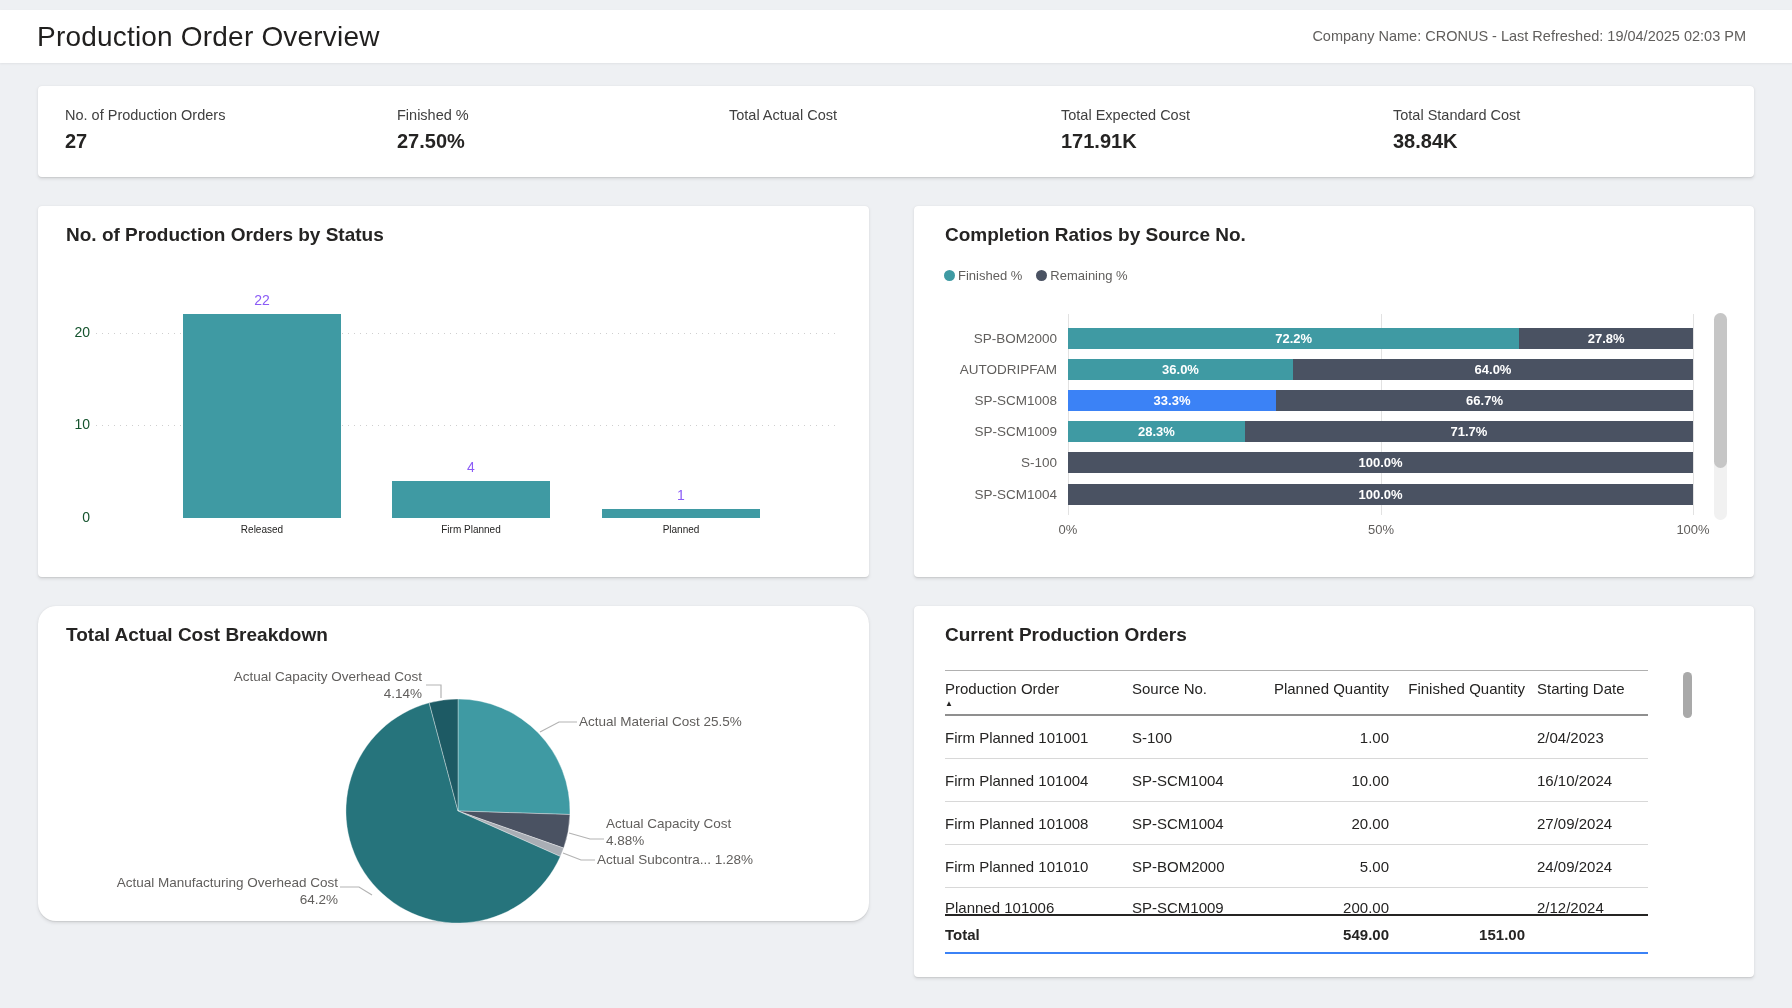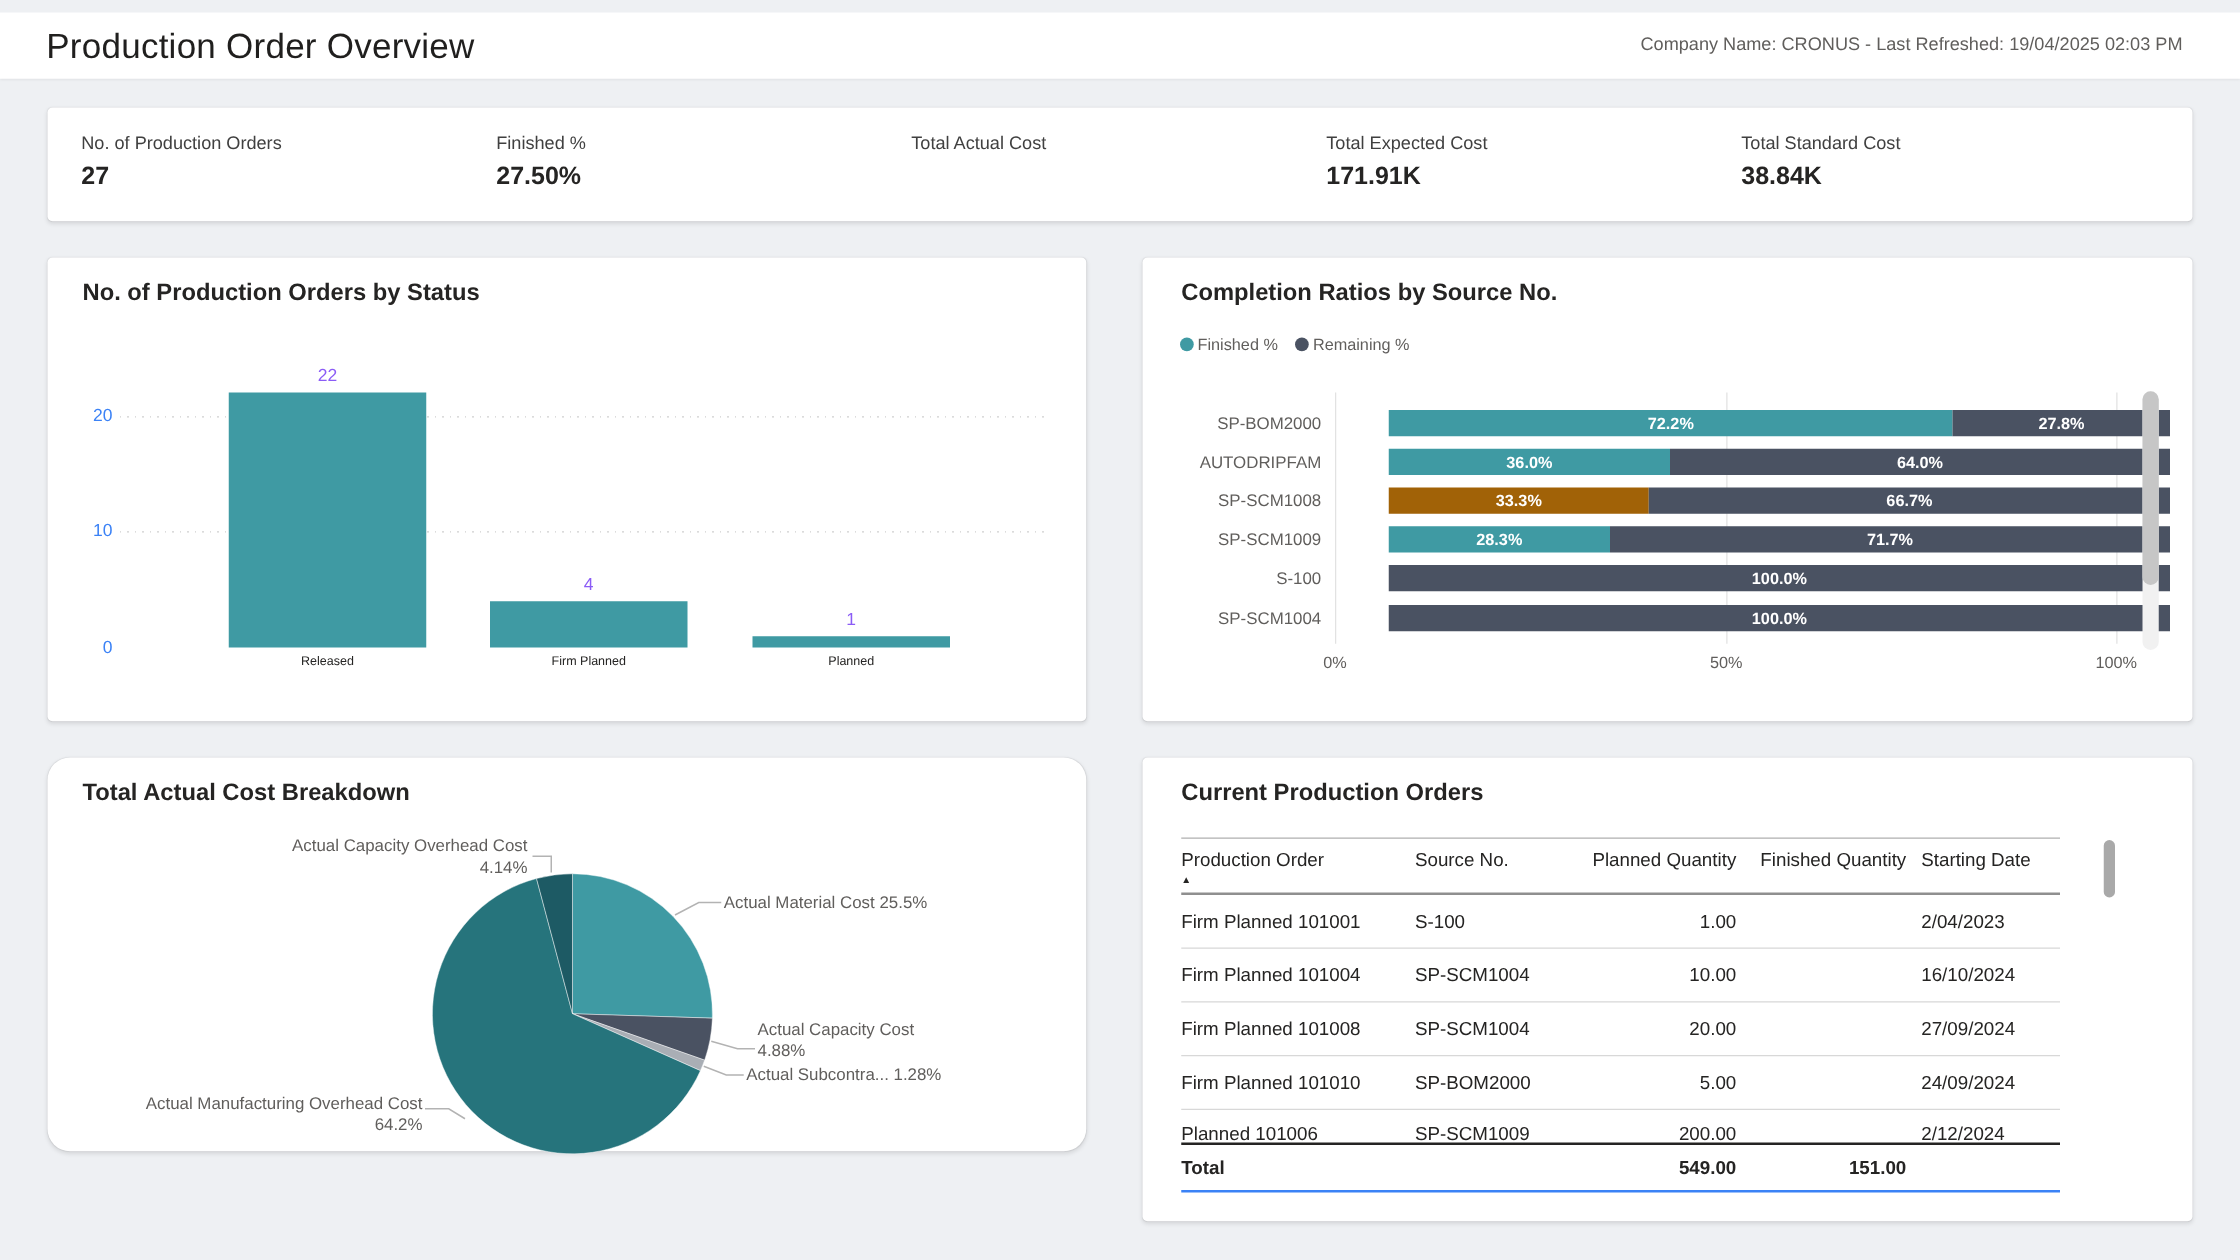--- a/index.html
+++ b/index.html
@@ -25,32 +25,32 @@
   #card-status { left:38px; top:206px; width:831px; height:371px; }
   #card-completion { left:914px; top:206px; width:840px; height:371px; }
   #card-pie { left:38px; top:606px; width:831px; height:315px;border-radius:18px; }
   #card-table { left:914px; top:606px; width:840px; height:371px; }
 
   .card-title { position:absolute; left:28px; top:18px; font-size:19px; font-weight:700; color:#252423; }
 
   
   .gridline-h { position:absolute; height:1px;
      background-image:repeating-linear-gradient(90deg,#cfcfcf 0 1px,transparent 1px 6px); }
-  .ytick { position:absolute; width:34px; text-align:right; font-size:14px; color:#3b82f6; }
+  .ytick { position:absolute; width:34px; text-align:right; font-size:14px; color:#14532d; }
   .bar { position:absolute; }
   .bar-value { position:absolute; font-size:14px; color:#8b5cf6; text-align:center; }
   .xcat { position:absolute; font-size:10px; color:#252423; text-align:center; }
 
   
   #completion-legend { position:absolute; left:30px; top:62px; display:flex; gap:14px; align-items:center; }
   .legend-item { display:flex; align-items:center; gap:3px; font-size:13px; color:#605e5c; }
   .legend-dot { width:11px; height:11px; border-radius:50%; }
   .gridline-v { position:absolute; width:1px; background:#e2e2e2; }
   .comp-cat { position:absolute; left:0; width:143px; text-align:right; font-size:13.5px; color:#605e5c; height:21px; line-height:21px; }
-  .comp-seg { position:absolute; height:21px; display:flex; align-items:center; justify-content:center;margin-left:43px; }
+  .comp-seg { position:absolute; height:21px; display:flex; align-items:center; justify-content:center; }
   .comp-seg span { font-size:13px; font-weight:700; color:#fff; }
   .xtick { position:absolute; width:70px; text-align:center; font-size:13px; color:#605e5c; }
   .scroll-track { position:absolute; background:#f1f1f1; border-radius:7px; }
   .scroll-thumb { position:absolute; background:#c6c6c6; border-radius:7px; }
 
   
   #pie-svg { position:absolute; left:0; top:0; }
   .pie-label { position:absolute; font-size:13.5px; color:#605e5c; line-height:17px; }
 
   
@@ -149,21 +149,21 @@
           <span>27.8%</span>
         </div>
         <div class="comp-cat" style="top: 152.7px;">AUTODRIPFAM</div>
         <div class="comp-seg" style="left: 154px; width: 225px; top: 152.7px; background: rgb(63, 154, 163);">
           <span>36.0%</span>
         </div>
         <div class="comp-seg" style="left: 379px; width: 400px; top: 152.7px; background: rgb(74, 82, 98);">
           <span>64.0%</span>
         </div>
         <div class="comp-cat" style="top: 183.9px;">SP-SCM1008</div>
-        <div class="comp-seg" style="left: 154px; width: 208.1px; top: 183.9px; background: #a16207;">
+        <div class="comp-seg" style="left: 154px; width: 208.1px; top: 183.9px; background: #3b82f6;">
           <span>33.3%</span>
         </div>
         <div class="comp-seg" style="left: 362.1px; width: 416.9px; top: 183.9px; background: rgb(74, 82, 98);">
           <span>66.7%</span>
         </div>
         <div class="comp-cat" style="top: 215.1px;">SP-SCM1009</div>
         <div class="comp-seg" style="left: 154px; width: 176.9px; top: 215.1px; background: rgb(63, 154, 163);">
           <span>28.3%</span>
         </div>
         <div class="comp-seg" style="left: 330.9px; width: 448.1px; top: 215.1px; background: rgb(74, 82, 98);">

